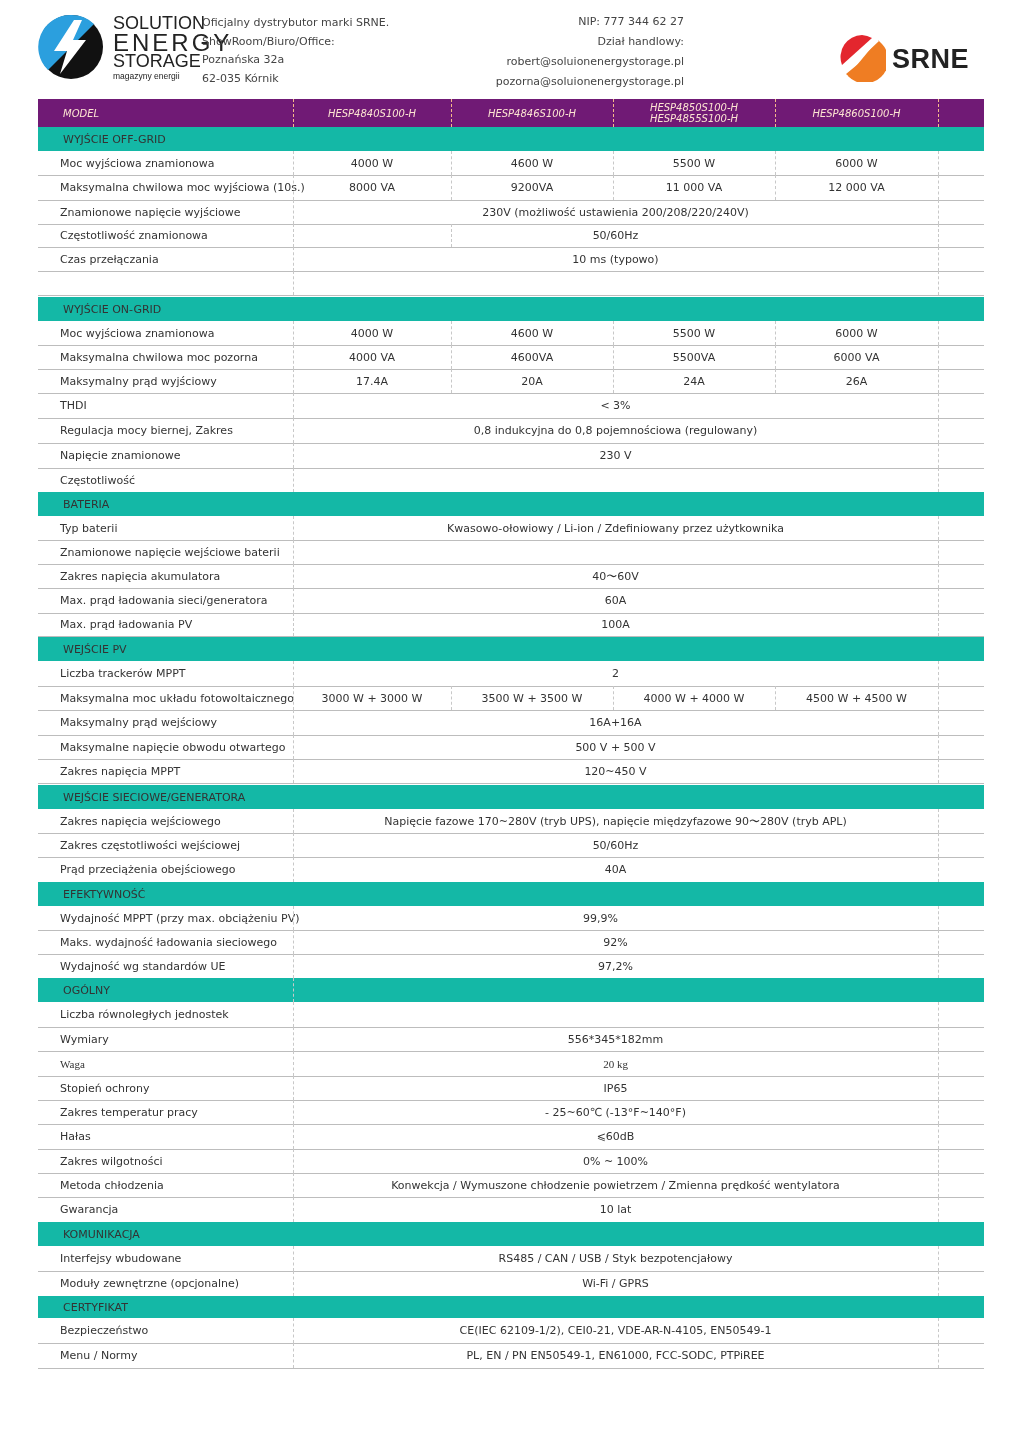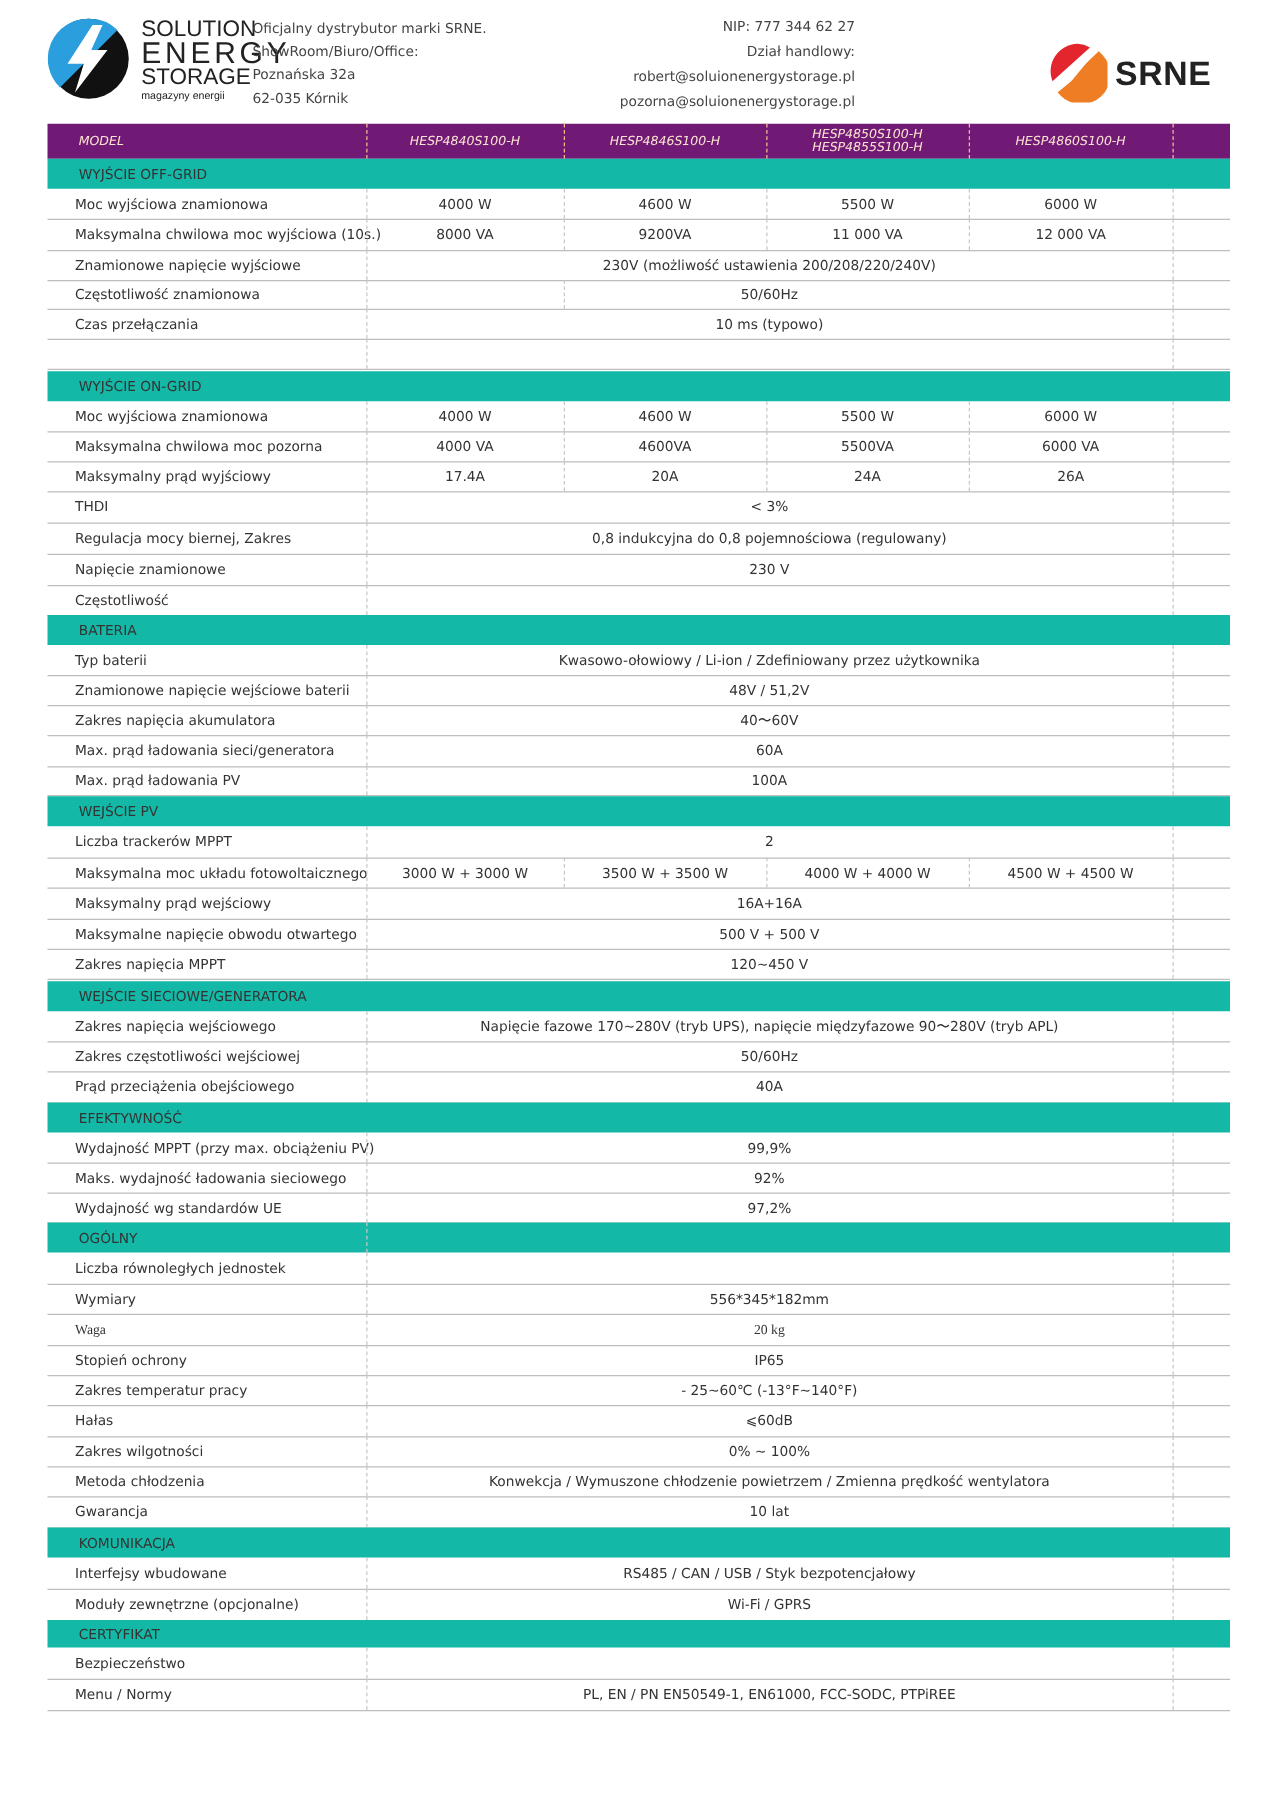--- a/index.html
+++ b/index.html
@@ -205,21 +205,20 @@
       <div class="lbl">BATERIA</div>
     </div>
     <div class="row data" style="top: 417px; height: 24px;">
       <div class="lbl">Typ baterii</div>
       <div class="cell" style="left: 255px; width: 645px;">Kwasowo-ołowiowy / Li-ion / Zdefiniowany przez użytkownika</div>
       <div class="vdash" style="left: 255px;"></div>
       <div class="vdash" style="left: 900px;"></div>
     </div>
     <div class="row data" style="top: 441px; height: 24px;">
       <div class="lbl">Znamionowe napięcie wejściowe baterii</div>
-      <div class="cell" style="left: 255px; width: 645px;">48V / 51,2V</div>
       <div class="vdash" style="left: 255px;"></div>
       <div class="vdash" style="left: 900px;"></div>
     </div>
     <div class="row data" style="top: 465px; height: 24px;">
       <div class="lbl">Zakres napięcia akumulatora</div>
       <div class="cell" style="left: 255px; width: 645px;">40〜60V</div>
       <div class="vdash" style="left: 255px;"></div>
       <div class="vdash" style="left: 900px;"></div>
     </div>
     <div class="row data" style="top: 489px; height: 25px;">
@@ -292,21 +291,21 @@
       <div class="lbl">Prąd przeciążenia obejściowego</div>
       <div class="cell" style="left: 255px; width: 645px;">40A</div>
       <div class="vdash" style="left: 255px;"></div>
       <div class="vdash" style="left: 900px;"></div>
     </div>
     <div class="row sec" style="top: 783px; height: 24px;">
       <div class="lbl">EFEKTYWNOŚĆ</div>
     </div>
     <div class="row data" style="top: 807px; height: 24px;">
       <div class="lbl">Wydajność MPPT (przy max. obciążeniu PV)</div>
-      <div class="cell" style="left: 255px; width: 645px;">99,9%</div>
+      <div class="cell" style="left: 240px; width: 645px;">99,9%</div>
       <div class="vdash" style="left: 255px;"></div>
       <div class="vdash" style="left: 900px;"></div>
     </div>
     <div class="row data" style="top: 831px; height: 24px;">
       <div class="lbl">Maks. wydajność ładowania sieciowego</div>
       <div class="cell" style="left: 255px; width: 645px;">92%</div>
       <div class="vdash" style="left: 255px;"></div>
       <div class="vdash" style="left: 900px;"></div>
     </div>
     <div class="row data" style="top: 855px; height: 24px;">
@@ -385,20 +384,21 @@
       <div class="lbl">Moduły zewnętrzne (opcjonalne)</div>
       <div class="cell" style="left: 255px; width: 645px;">Wi-Fi / GPRS</div>
       <div class="vdash" style="left: 255px;"></div>
       <div class="vdash" style="left: 900px;"></div>
     </div>
     <div class="row sec" style="top: 1197px; height: 22px;">
       <div class="lbl">CERTYFIKAT</div>
     </div>
     <div class="row data" style="top: 1219px; height: 25px;">
       <div class="lbl">Bezpieczeństwo</div>
+      <div class="cell" style="left: 255px; width: 645px;">CE(IEC 62109-1/2), CEI0-21, VDE-AR-N-4105, EN50549-1</div>
       <div class="vdash" style="left: 255px;"></div>
       <div class="vdash" style="left: 900px;"></div>
     </div>
     <div class="row data" style="top: 1244px; height: 25px;">
       <div class="lbl">Menu / Normy</div>
       <div class="cell" style="left: 255px; width: 645px;">PL, EN / PN EN50549-1, EN61000, FCC-SODC, PTPiREE</div>
       <div class="vdash" style="left: 255px;"></div>
       <div class="vdash" style="left: 900px;"></div>
     </div>
   </div>

